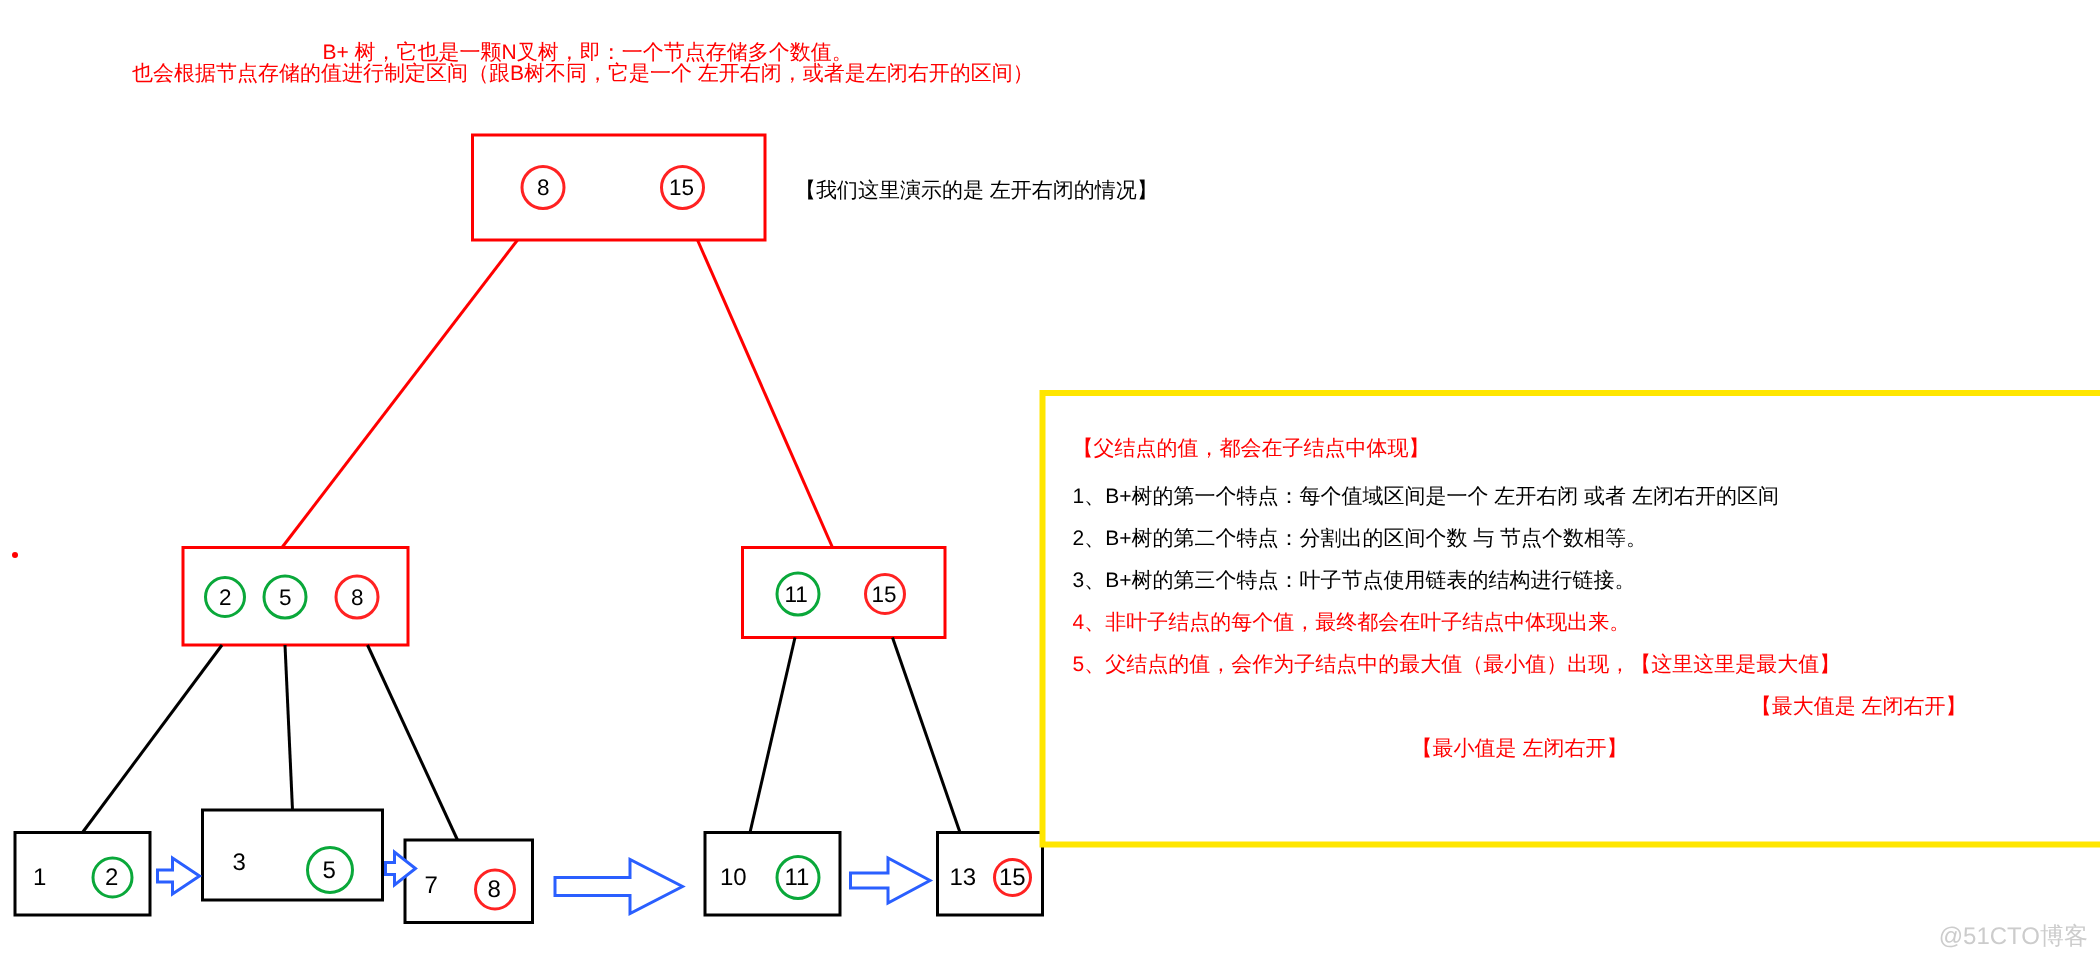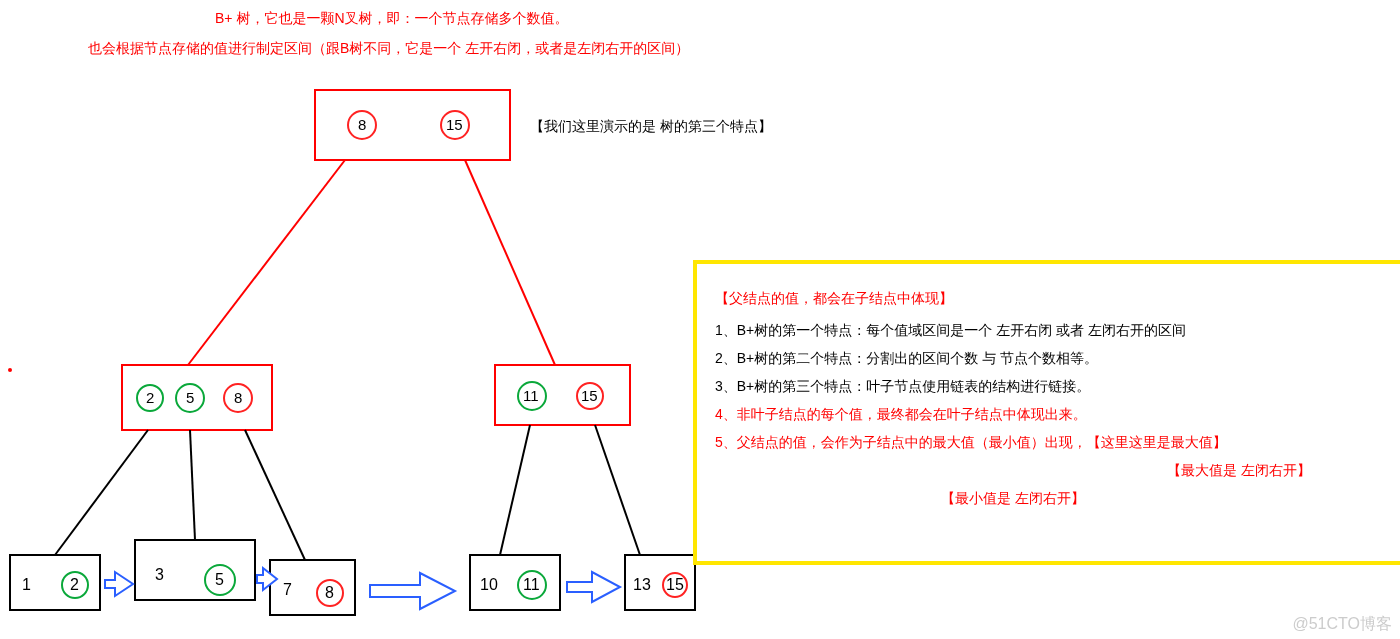--- a/index.html
+++ b/index.html
@@ -76,23 +76,23 @@
     <path d="M257 575 h6 v-7 l14 11 l-14 11 v-7 h-6 z"></path>
 
     <path d="M370 585 h50 v-12 l35 18 l-35 18 v-12 h-50 z"></path>
 
     <path d="M567 582 h25 v-10 l28 15 l-28 15 v-10 h-25 z"></path>
   </g>
 
   <circle cx="10" cy="370" r="2" fill="#ff0000"></circle>
 </svg>
 
-<div class="abs red" style="left:215px;top:10px">B+ 树，它也是一颗N叉树，即：一个节点存储多个数值。</div>
+<div class="abs red" style="left:215px;top:26px">B+ 树，它也是一颗N叉树，即：一个节点存储多个数值。</div>
 <div class="abs red" style="left:88px;top:40px">也会根据节点存储的值进行制定区间（跟B树不同，它是一个 左开右闭，或者是左闭右开的区间）</div>
-<div class="abs" style="left:530px;top:118px">【我们这里演示的是 树的第三个特点】</div>
+<div class="abs" style="left:530px;top:118px">【我们这里演示的是 左开右闭的情况】</div>
 
 <div class="abs" style="left:693px;top:260px;width:770px;height:305px;border:4px solid #ffe600;padding:20px 18px 10px 18px;line-height:28px;box-sizing:border-box">
   <div class="red" style="margin-bottom:4px">【父结点的值，都会在子结点中体现】</div>
   <div>1、B+树的第一个特点：每个值域区间是一个 左开右闭 或者 左闭右开的区间</div>
   <div>2、B+树的第二个特点：分割出的区间个数 与 节点个数相等。</div>
   <div>3、B+树的第三个特点：叶子节点使用链表的结构进行链接。</div>
   <div class="red">4、非叶子结点的每个值，最终都会在叶子结点中体现出来。</div>
   <div class="red">5、父结点的值，会作为子结点中的最大值（最小值）出现，【这里这里是最大值】</div>
   <div class="red" style="text-align:right;padding-right:130px">【最大值是 左闭右开】</div>
   <div class="red" style="text-align:center;padding-right:130px">【最小值是 左闭右开】</div>

